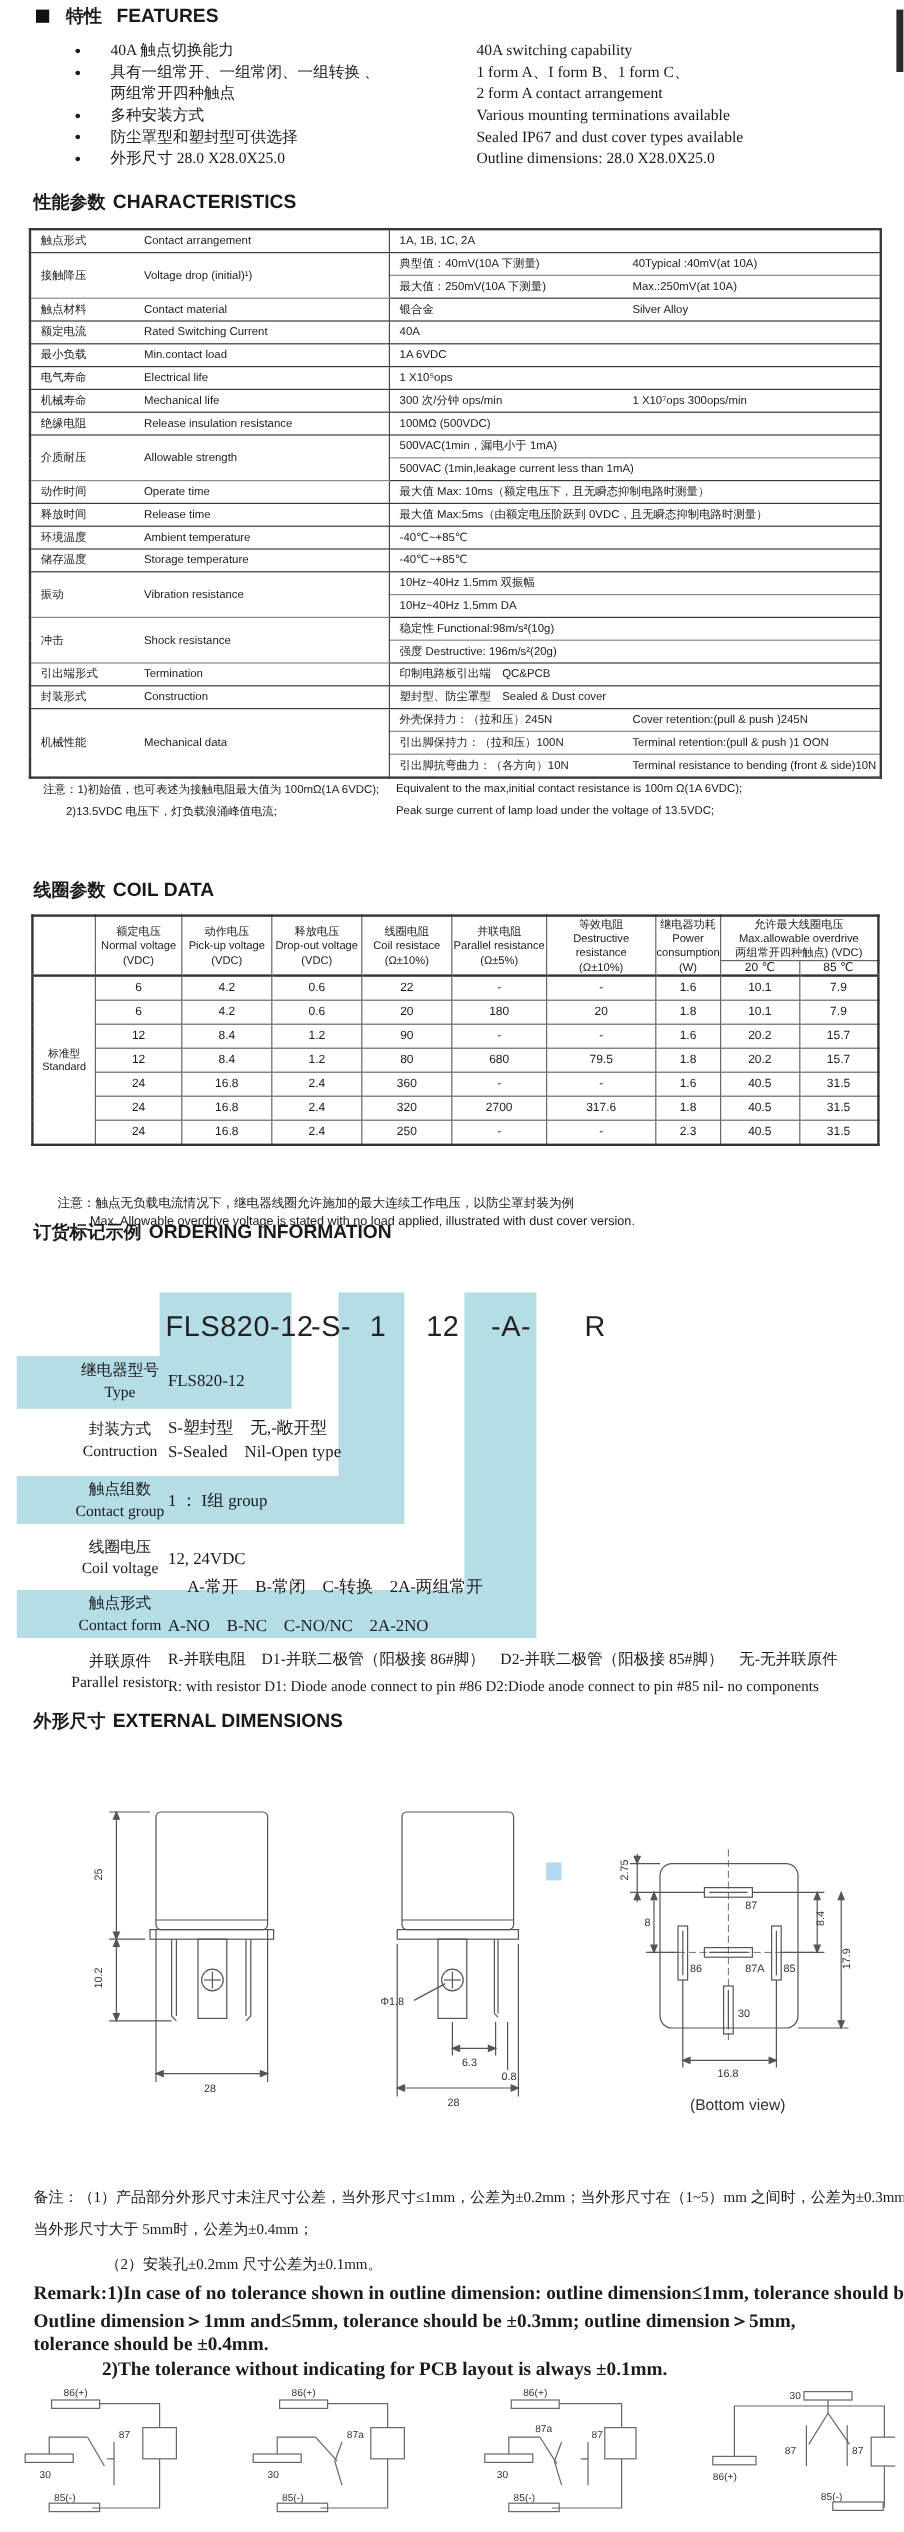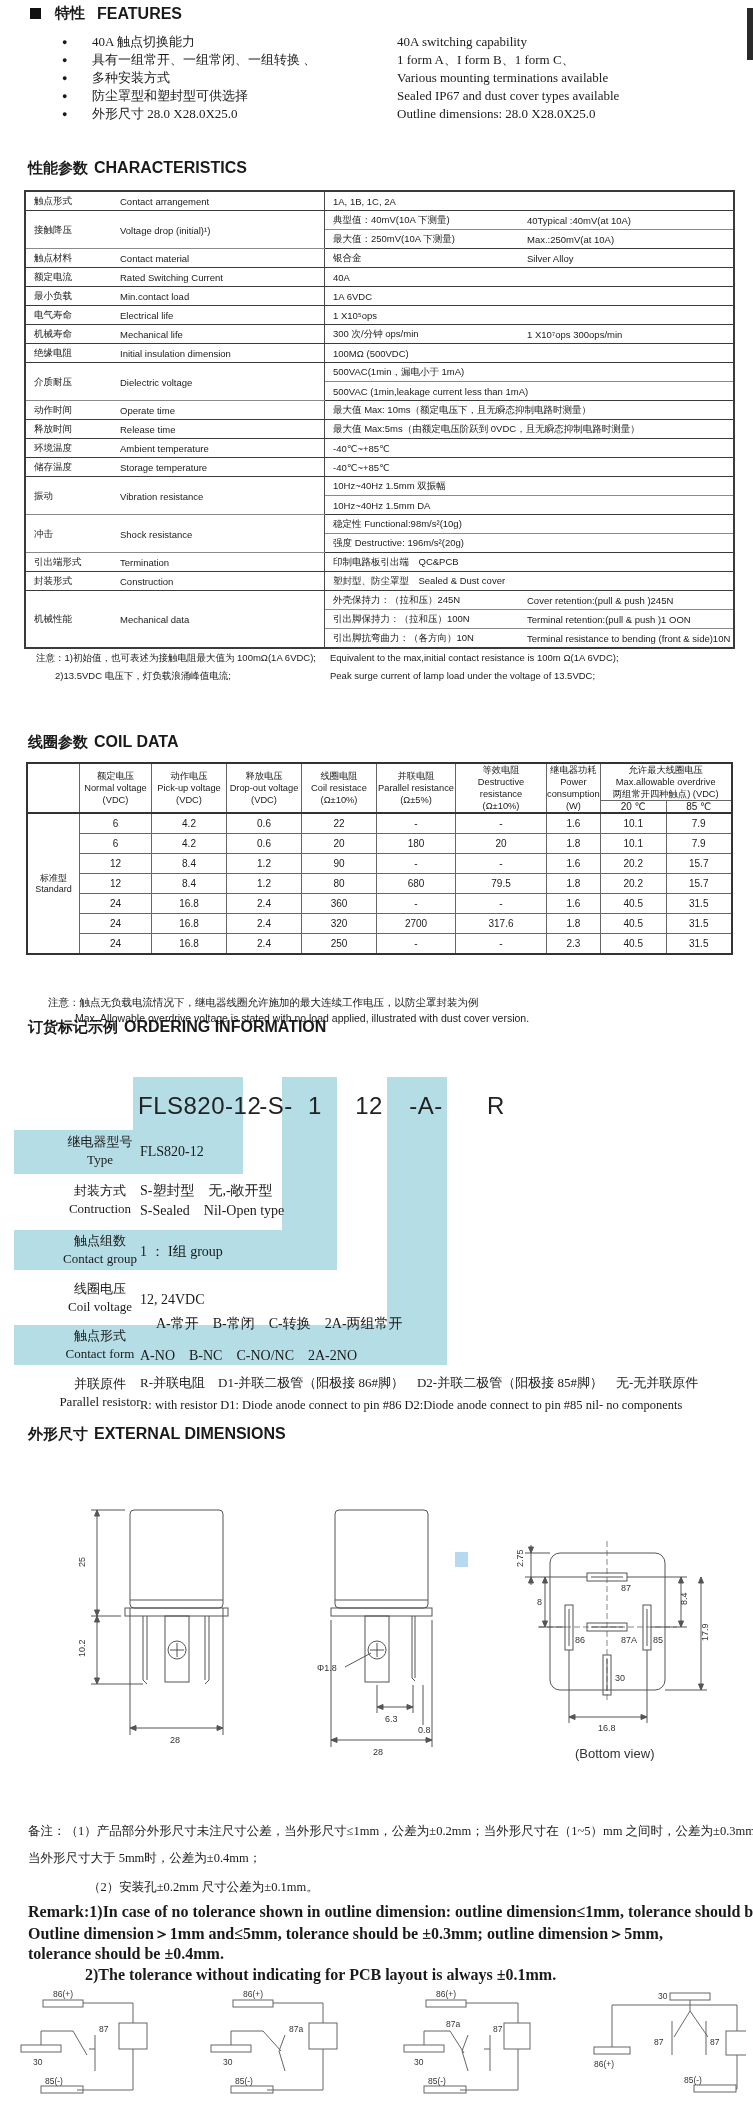--- a/index.html
+++ b/index.html
@@ -71,20 +71,25 @@
       <span class="bt">●</span>
       <span class="fc">40A 触点切换能力</span>
       <span class="fe">40A switching capability</span>
     </div>
     <div class="feat-row">
       <span class="bt">●</span>
       <span class="fc">具有一组常开、一组常闭、一组转换 、</span>
       <span class="fe">1 form A、I form B、1 form C、</span>
     </div>
     <div class="feat-row">
+      <span class="bt"></span>
+      <span class="fc">两组常开四种触点</span>
+      <span class="fe">2 form A contact arrangement</span>
+    </div>
+    <div class="feat-row">
       <span class="bt">●</span>
       <span class="fc">多种安装方式</span>
       <span class="fe">Various mounting terminations available</span>
     </div>
     <div class="feat-row">
       <span class="bt">●</span>
       <span class="fc">防尘罩型和塑封型可供选择</span>
       <span class="fe">Sealed IP67 and dust cover types available</span>
     </div>
     <div class="feat-row">
@@ -167,30 +172,30 @@
           <span class="le">Mechanical life</span>
         </td>
         <td class="val">
           <span class="vc">300 次/分钟 ops/min</span>
           <span class="ve">1 X10⁷ops 300ops/min</span>
         </td>
       </tr>
       <tr class="rend">
         <td class="lbl" rowspan="1">
           <span class="lc">绝缘电阻</span>
-          <span class="le">Initial insulation dimension</span>
+          <span class="le">Release insulation resistance</span>
         </td>
         <td class="val">
           <span class="vf">100MΩ (500VDC)</span>
         </td>
       </tr>
       <tr>
         <td class="lbl" rowspan="2">
           <span class="lc">介质耐压</span>
-          <span class="le">Dielectric voltage</span>
+          <span class="le">Allowable strength</span>
         </td>
         <td class="val">
           <span class="vf">500VAC(1min，漏电小于 1mA)</span>
         </td>
       </tr>
       <tr class="rend">
         <td class="val">
           <span class="vf">500VAC (1min,leakage current less than 1mA)</span>
         </td>
       </tr>

